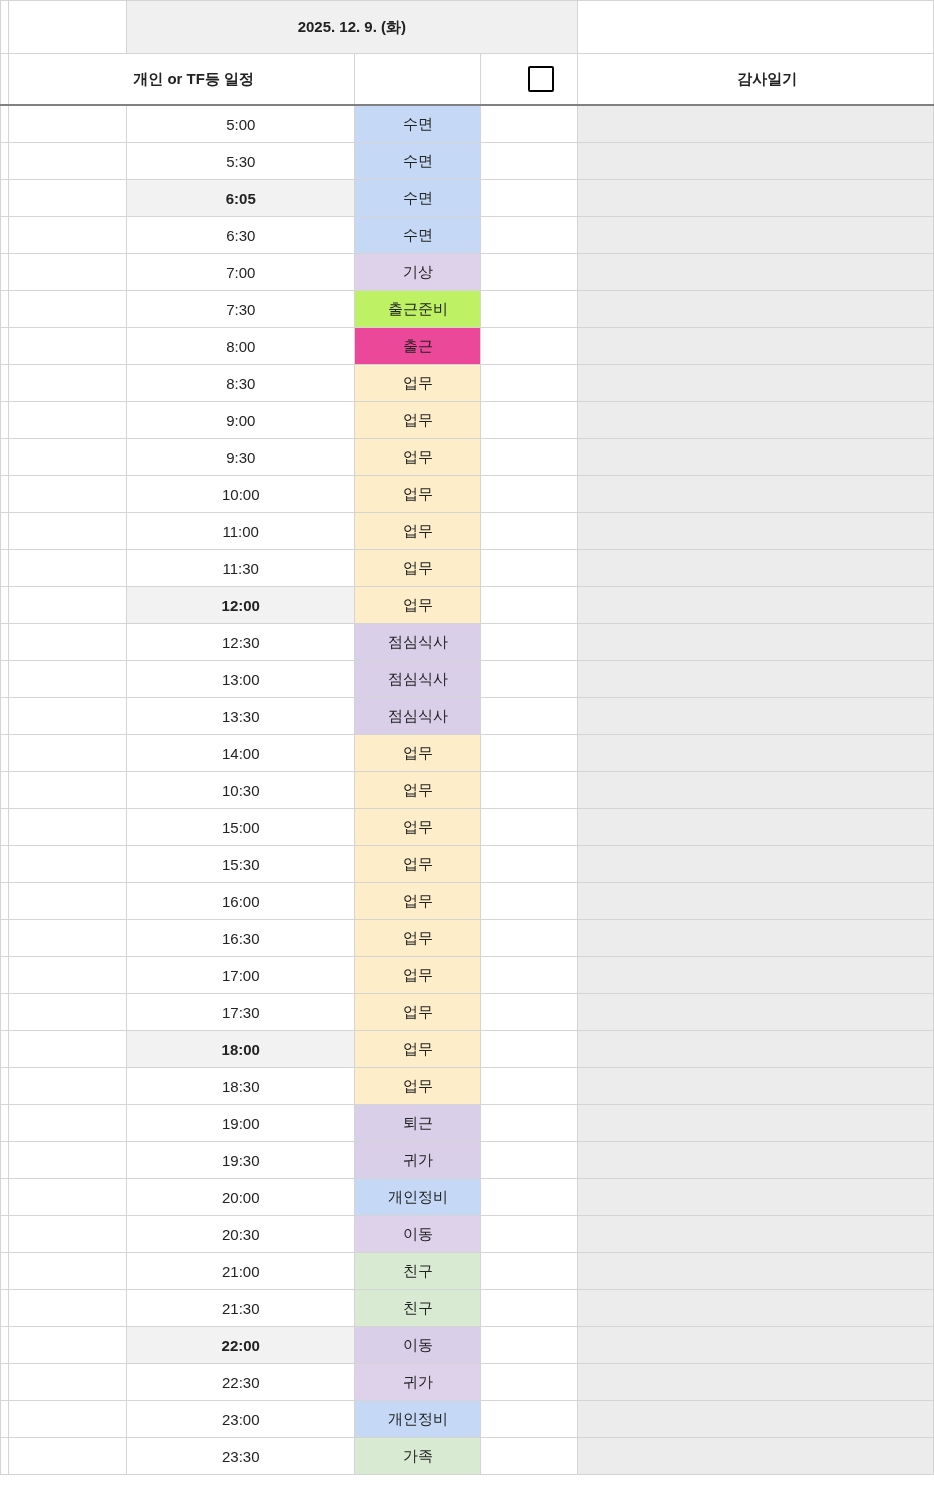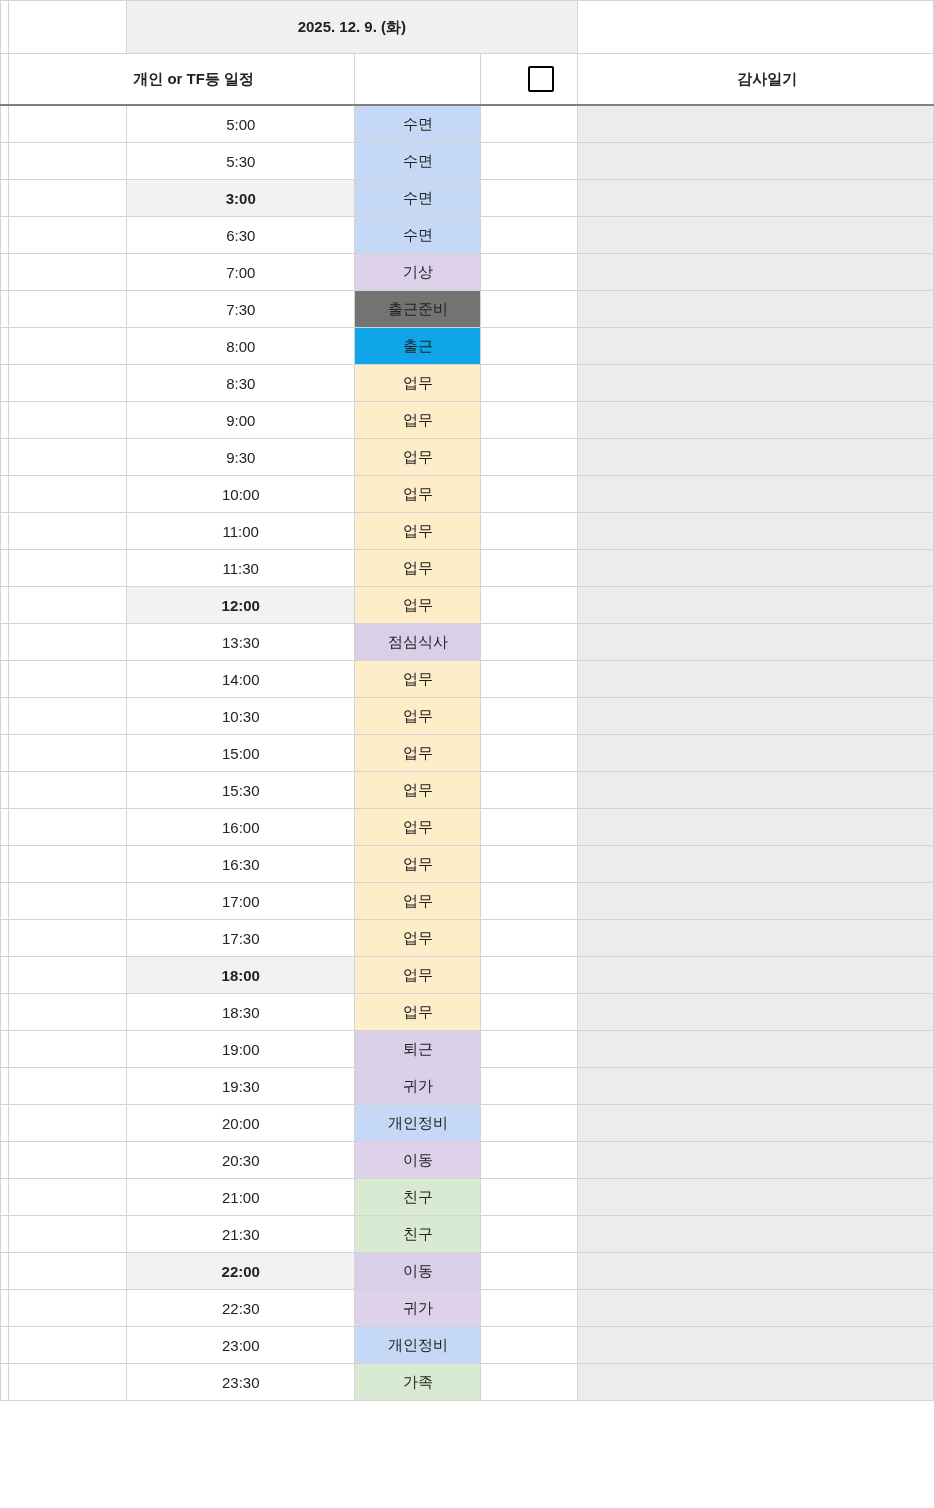--- a/index.html
+++ b/index.html
@@ -136,21 +136,21 @@
         <td class="blank-col"></td>
         <td class="blank-col"></td>
         <td class="time-cell">5:30</td>
         <td class="act" style="background: rgb(197, 216, 245);">수면</td>
         <td class="chk-col"></td>
         <td class="note-cell"></td>
       </tr>
       <tr>
         <td class="blank-col"></td>
         <td class="blank-col"></td>
-        <td class="time-cell hourmark">3:00</td>
+        <td class="time-cell hourmark">6:05</td>
         <td class="act" style="background: rgb(197, 216, 245);">수면</td>
         <td class="chk-col"></td>
         <td class="note-cell"></td>
       </tr>
       <tr>
         <td class="blank-col"></td>
         <td class="blank-col"></td>
         <td class="time-cell">6:30</td>
         <td class="act" style="background: rgb(197, 216, 245);">수면</td>
         <td class="chk-col"></td>
@@ -161,29 +161,29 @@
         <td class="blank-col"></td>
         <td class="time-cell">7:00</td>
         <td class="act" style="background: rgb(221, 210, 234);">기상</td>
         <td class="chk-col"></td>
         <td class="note-cell"></td>
       </tr>
       <tr>
         <td class="blank-col"></td>
         <td class="blank-col"></td>
         <td class="time-cell">7:30</td>
-        <td class="act" style="background: #737373;">출근준비</td>
+        <td class="act" style="background: #bef264;">출근준비</td>
         <td class="chk-col"></td>
         <td class="note-cell"></td>
       </tr>
       <tr>
         <td class="blank-col"></td>
         <td class="blank-col"></td>
         <td class="time-cell">8:00</td>
-        <td class="act" style="background: #0ea5e9;">출근</td>
+        <td class="act" style="background: #ec4899;">출근</td>
         <td class="chk-col"></td>
         <td class="note-cell"></td>
       </tr>
       <tr>
         <td class="blank-col"></td>
         <td class="blank-col"></td>
         <td class="time-cell">8:30</td>
         <td class="act" style="background: rgb(253, 238, 201);">업무</td>
         <td class="chk-col"></td>
         <td class="note-cell"></td>
@@ -226,20 +226,36 @@
         <td class="time-cell">11:30</td>
         <td class="act" style="background: rgb(253, 238, 201);">업무</td>
         <td class="chk-col"></td>
         <td class="note-cell"></td>
       </tr>
       <tr>
         <td class="blank-col"></td>
         <td class="blank-col"></td>
         <td class="time-cell hourmark">12:00</td>
         <td class="act" style="background: rgb(253, 238, 201);">업무</td>
+        <td class="chk-col"></td>
+        <td class="note-cell"></td>
+      </tr>
+      <tr>
+        <td class="blank-col"></td>
+        <td class="blank-col"></td>
+        <td class="time-cell">12:30</td>
+        <td class="act" style="background: rgb(217, 207, 233);">점심식사</td>
+        <td class="chk-col"></td>
+        <td class="note-cell"></td>
+      </tr>
+      <tr>
+        <td class="blank-col"></td>
+        <td class="blank-col"></td>
+        <td class="time-cell">13:00</td>
+        <td class="act" style="background: rgb(217, 207, 233);">점심식사</td>
         <td class="chk-col"></td>
         <td class="note-cell"></td>
       </tr>
       <tr>
         <td class="blank-col"></td>
         <td class="blank-col"></td>
         <td class="time-cell">13:30</td>
         <td class="act" style="background: rgb(217, 207, 233);">점심식사</td>
         <td class="chk-col"></td>
         <td class="note-cell"></td>

